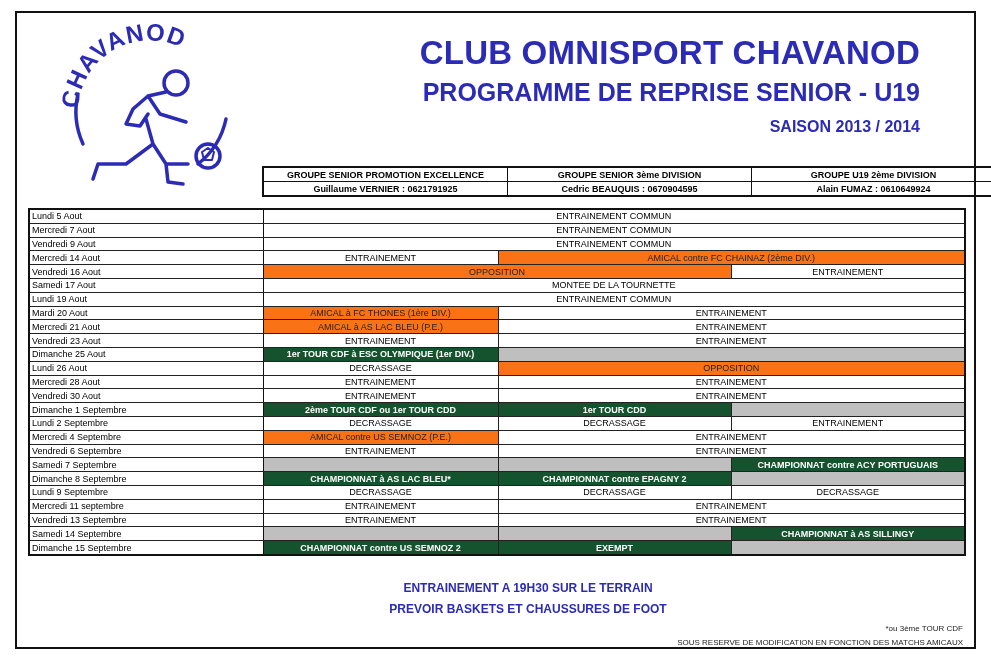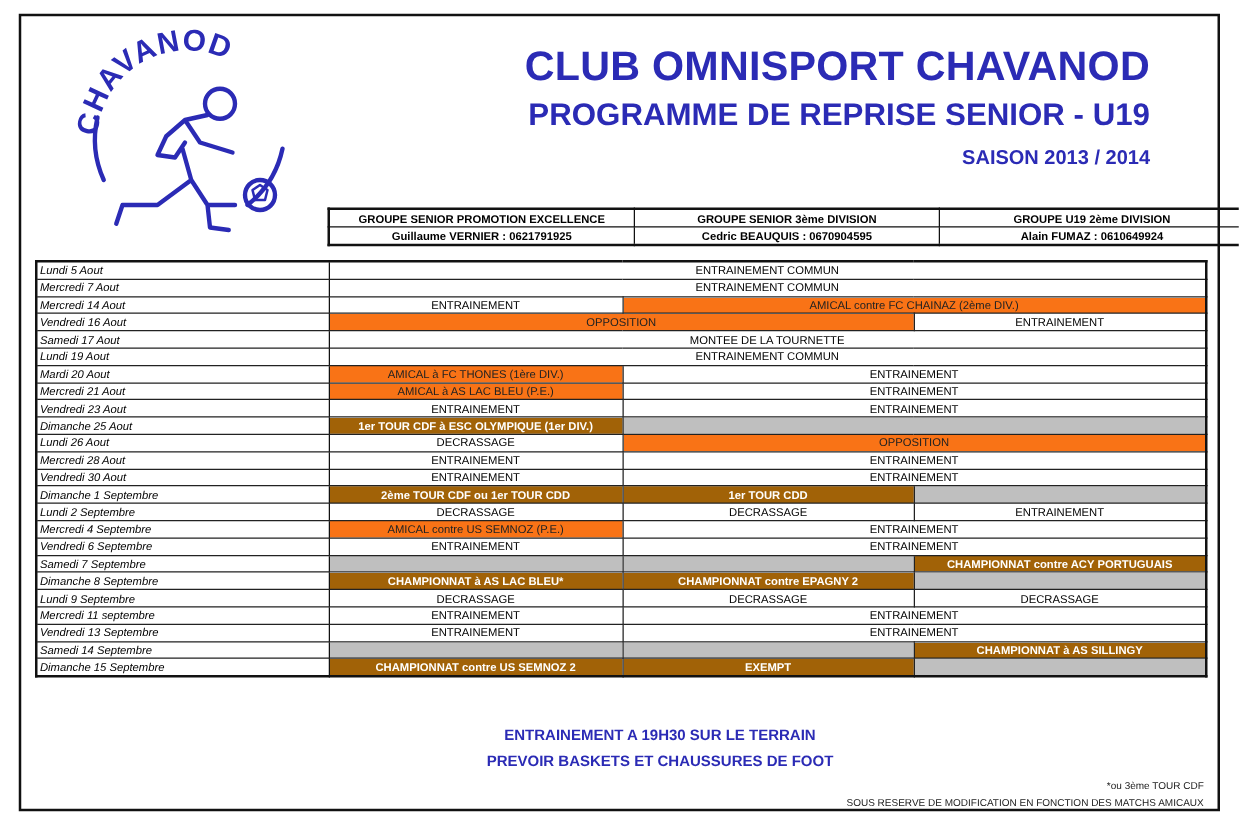--- a/index.html
+++ b/index.html
@@ -14,23 +14,23 @@
   .t3 { top:118px; font-size:16px; }
 
   table { border-collapse:collapse; position:absolute; table-layout:fixed; }
   .groups { left:262px; top:166px; width:735px; border:2px solid #111; }
   .groups td { border:1px solid #111; height:13px; font-size:9px; font-weight:bold;
                text-align:center; padding:0; line-height:12px; }
   .sched { left:28px; top:208px; width:936px; border:2px solid #111; }
   .sched td { border:1px solid #222; height:12.8px; font-size:9px; padding:0;
               line-height:12px; text-align:center; white-space:nowrap; overflow:hidden; }
   .sched td.date { text-align:left; padding-left:2px; }
-  .sched td.date, .sched td.slotstart { border-right:1.5px solid #111;font-style:italic; }
+  .sched td.date, .sched td.slotstart { border-right:1.5px solid #111; }
   .orange { background:#f97316; color:#222; }
-  .blue { background:#a16207; color:#fff; font-weight:bold; }
+  .blue { background:#14532d; color:#fff; font-weight:bold; }
   .grey { background:#bfbfbf; }
 
   .footer { position:absolute; left:318px; width:420px; text-align:center; color:#2b2bb5;
             font-weight:bold; font-size:12px; }
   .f1 { top:581px; } .f2 { top:602px; }
   .note { position:absolute; right:28px; font-size:8px; color:#222; text-align:right; }
   .n1 { top:624px; } .n2 { top:638px; }
 </style>
 </head>
 <body>
@@ -83,20 +83,24 @@
   <tbody id="sched-body">
       <tr>
         <td class="date">Lundi 5 Aout</td>
         <td colspan="3" class="white">ENTRAINEMENT COMMUN</td>
       </tr>
       <tr>
         <td class="date">Mercredi 7 Aout</td>
         <td colspan="3" class="white">ENTRAINEMENT COMMUN</td>
       </tr>
       <tr>
+        <td class="date">Vendredi 9 Aout</td>
+        <td colspan="3" class="white">ENTRAINEMENT COMMUN</td>
+      </tr>
+      <tr>
         <td class="date">Mercredi 14 Aout</td>
         <td colspan="1" class="white">ENTRAINEMENT</td>
         <td colspan="2" class="orange">AMICAL contre FC CHAINAZ  (2ème DIV.)</td>
       </tr>
       <tr>
         <td class="date">Vendredi 16 Aout</td>
         <td colspan="2" class="orange">OPPOSITION</td>
         <td colspan="1" class="white">ENTRAINEMENT</td>
       </tr>
       <tr>

